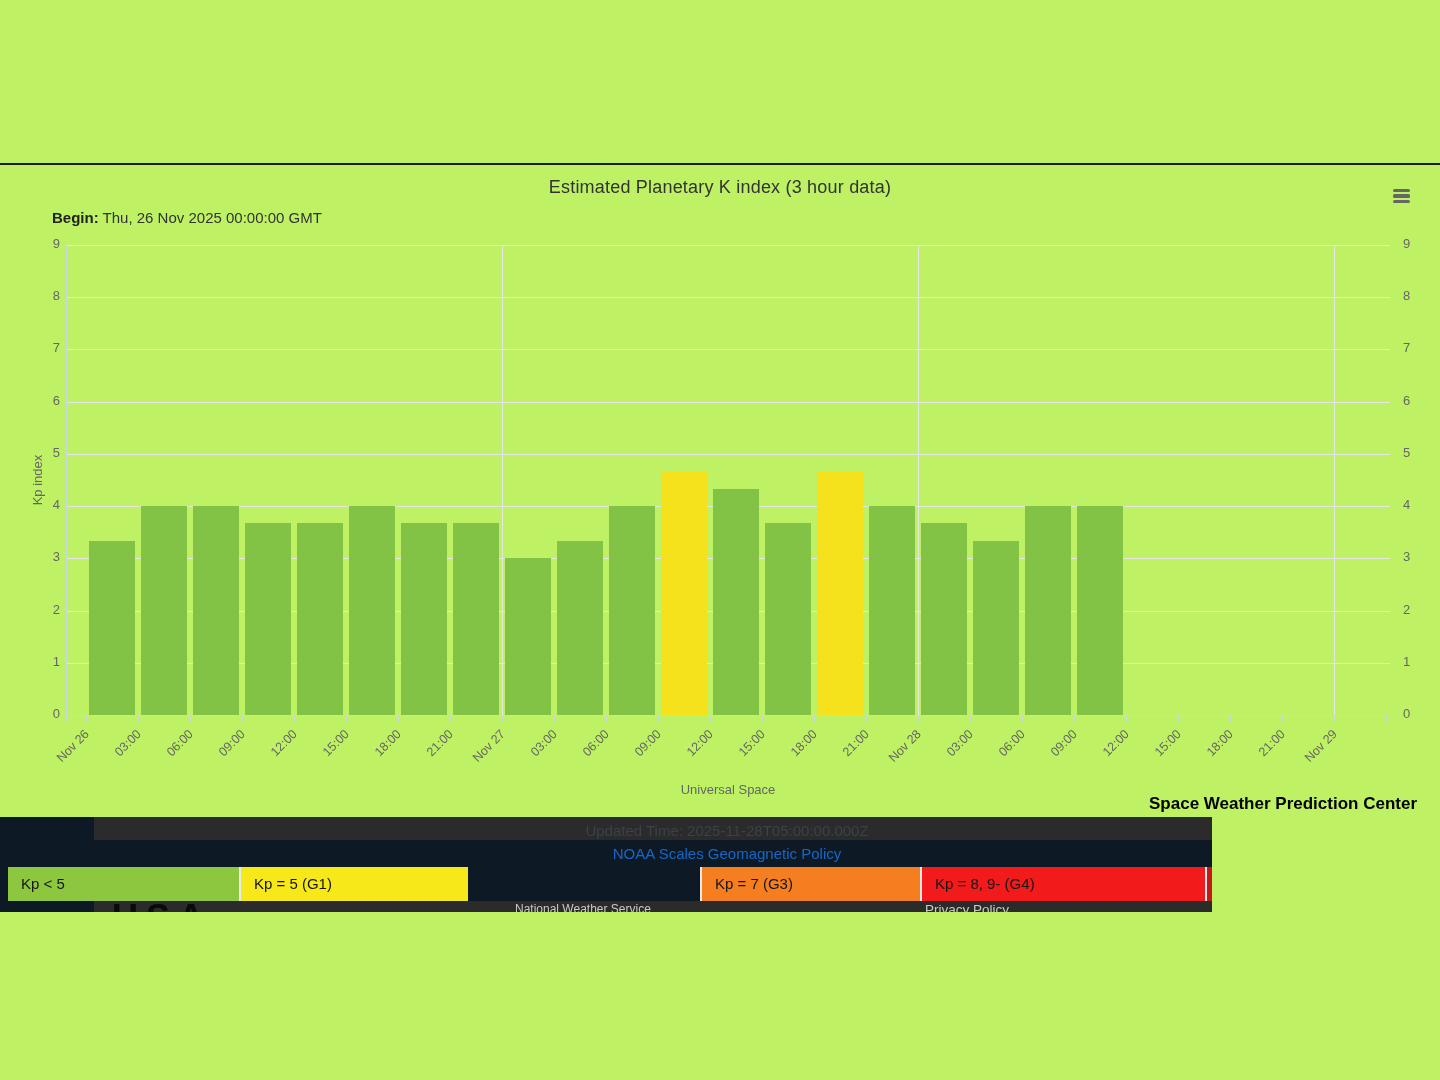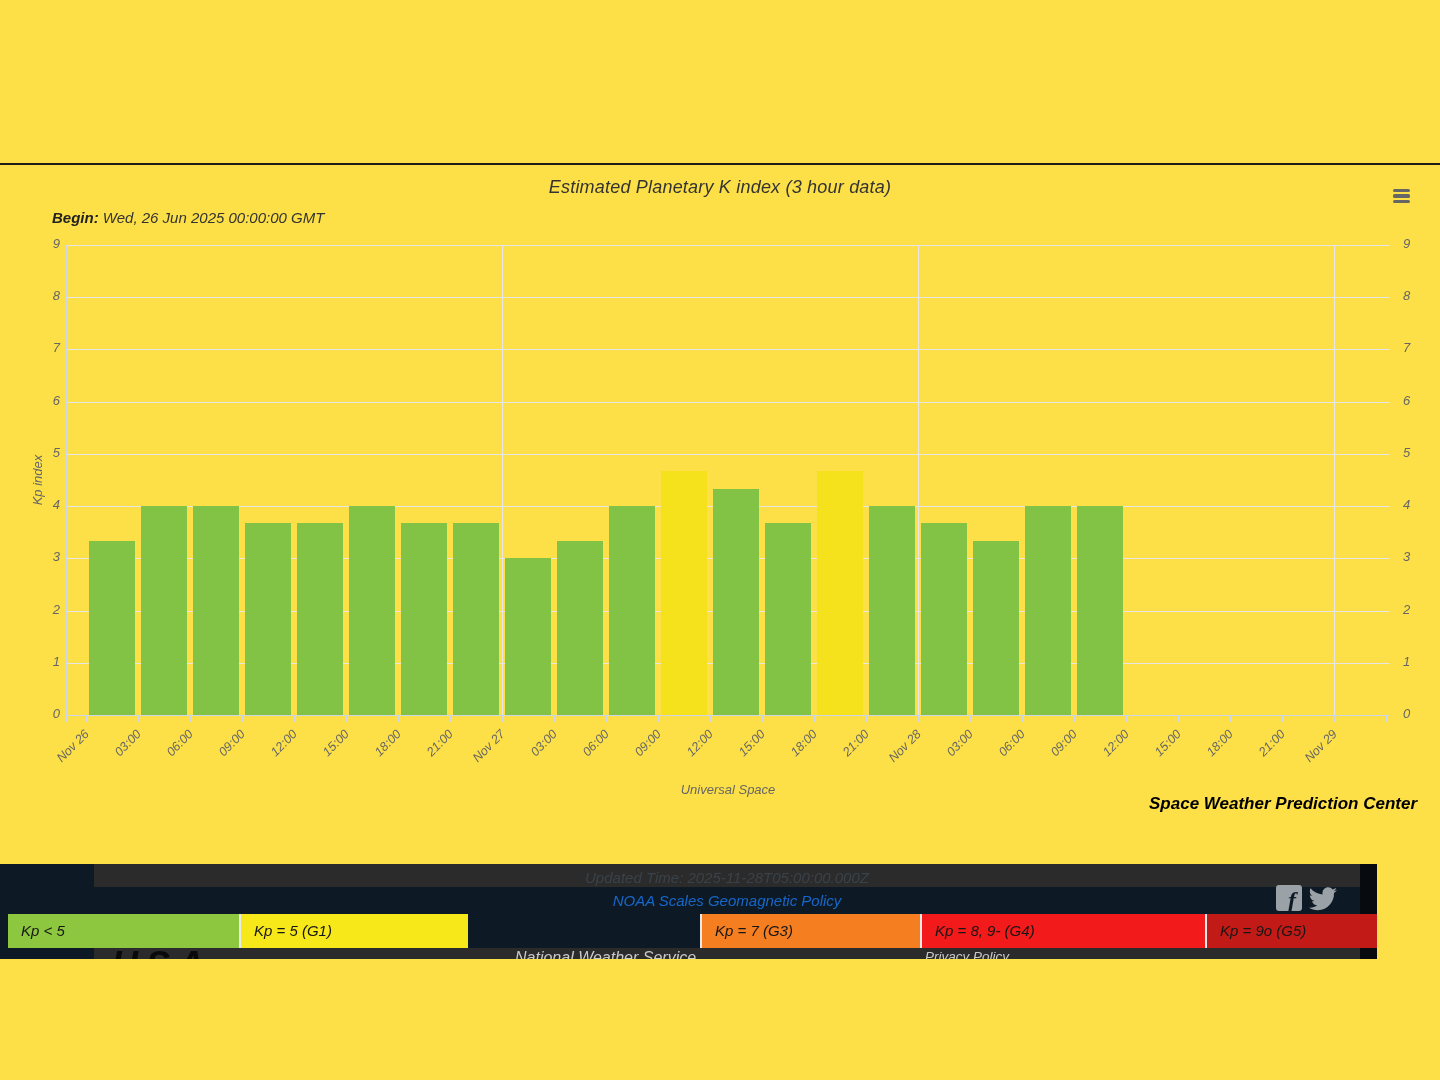--- a/index.html
+++ b/index.html
@@ -1,16 +1,16 @@
 <!DOCTYPE html>
 <html><head>
 <meta charset="utf-8">
 <style>
   html,body{margin:0;padding:0;background:#ffffff;font-family:"Liberation Sans", sans-serif;}
-  #stage{position:relative;width:1440px;height:1080px;background:#fde047;overflow:hidden;font-style:italic;}
+  #stage{position:relative;width:1440px;height:1080px;background:#bef264;overflow:hidden;}
 
   
   .top-divider{position:absolute;left:0;top:163px;width:1440px;height:2px;background:#1f1c18;}
 
   
   .chart-title{position:absolute;left:420px;top:177px;width:600px;text-align:center;
     font-size:18px;color:#333;letter-spacing:.2px;}
   .begin-line{position:absolute;left:52px;top:209px;font-size:15px;color:#333;}
   .begin-line b{font-weight:bold;color:#222;}
   .yaxis-title{position:absolute;left:-62px;top:472px;width:200px;height:16px;text-align:center;
@@ -29,32 +29,32 @@
   .ytick-label.left{width:30px;text-align:right;}
   .xtick-label{position:absolute;width:92px;text-align:right;font-size:12.5px;color:#666;
     transform:rotate(-45deg);transform-origin:100% 0;white-space:nowrap;}
 
   
   .hamburger{position:absolute;left:1393px;top:187px;width:18px;height:18px;cursor:pointer;
     display:flex;flex-direction:column;justify-content:center;gap:2.5px;}
   .hamburger span{display:block;width:17px;height:3.2px;background:#666;border-radius:1.5px;}
 
   
-  .footer{position:absolute;left:0;top:817px;width:1377px;height:95px;background:#0d1a26;overflow:hidden;margin-top:47px;}
+  .footer{position:absolute;left:0;top:817px;width:1212px;height:95px;background:#0d1a26;overflow:hidden;}
   .footer .right-block{position:absolute;left:1360px;top:0;width:80px;height:95px;background:#070b10;}
   .footer .gray-top{position:absolute;left:94px;top:0;width:1266px;height:23px;background:#2b2b2b;}
   .footer .gray-bottom{position:absolute;left:94px;top:84px;width:1266px;height:11px;background:#2b2b2b;}
   .footer .updated{position:absolute;left:94px;top:5px;width:1266px;text-align:center;
     font-size:15px;color:#39424a;z-index:2;}
   .footer .noaa-link{position:absolute;left:94px;top:28px;width:1266px;text-align:center;
     font-size:15px;color:#1767c8;z-index:2;cursor:pointer;}
   .legend-row{position:absolute;left:0;top:50px;width:1440px;height:34px;z-index:3;}
   .legend-seg{position:absolute;top:0;height:34px;line-height:34px;padding-left:13px;
     box-sizing:border-box;font-size:15px;color:#161616;}
-  .footer .nws{position:absolute;left:515px;top:85px;font-size:16px;color:#c9c9c9;z-index:4;}
+  .footer .nws{position:absolute;left:515px;top:85px;font-size:12px;color:#c9c9c9;z-index:4;}
   .footer .privacy{position:absolute;left:925px;top:85px;font-size:13.5px;color:#c9c9c9;z-index:4;cursor:pointer;}
   .footer .usa-logo{position:absolute;left:112px;top:80px;font-size:36px;font-weight:bold;
     color:#0a0a0a;letter-spacing:8px;z-index:4;}
   .fb-tile{position:absolute;left:1276px;top:21px;width:26px;height:26px;background:#9aa1a7;
     border-radius:3px;z-index:4;text-align:center;cursor:pointer;}
   .fb-tile span{font-family:"Liberation Serif",serif;font-weight:bold;font-size:24px;
     color:#0d1a26;position:relative;top:2px;left:3px;}
   .tw-icon{position:absolute;left:1309px;top:23px;z-index:4;cursor:pointer;}
 </style>
 </head>
@@ -67,21 +67,21 @@
   <div class="chart-title">Estimated Planetary K index (3 hour data)</div>
 
   <div class="hamburger" title="Chart context menu">
     <span></span>
     <span></span>
     <span></span>
   </div>
 
   <div class="begin-line">
     <b>Begin:</b>
-    <span>Wed, 26 Jun 2025 00:00:00 GMT</span>
+    <span>Thu, 26 Nov 2025 00:00:00 GMT</span>
   </div>
 
   <div class="yaxis-title">Kp index</div>
   <div class="xaxis-title">Universal Space</div>
 
   <div id="plot-layer">
       <div class="ytick-label left" style="left: 30px; top: 706px;">0</div>
       <div class="ytick-label" style="left: 1403px; top: 706px;">0</div>
       <div class="gridline-h" style="left: 66px; top: 662.778px; width: 1324px;"></div>
       <div class="ytick-label left" style="left: 30px; top: 653.778px;">1</div>

